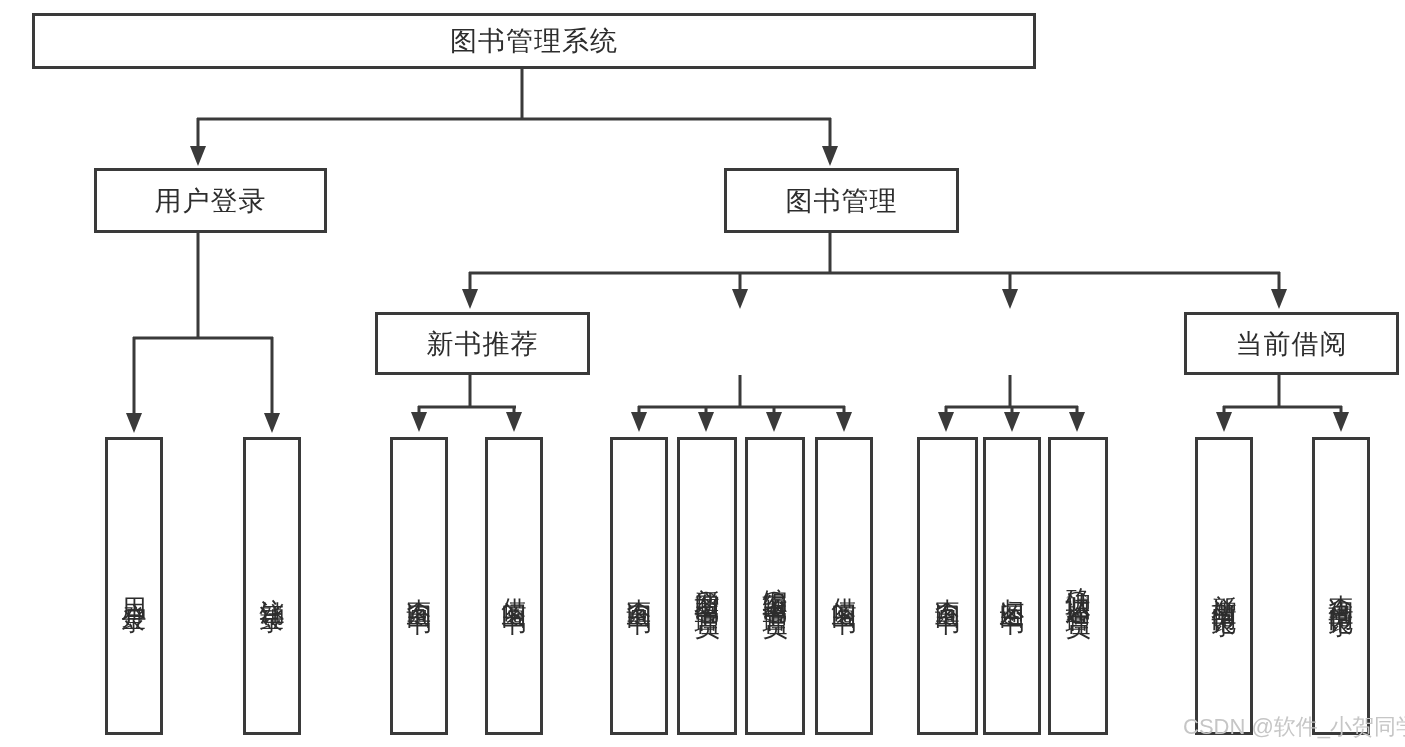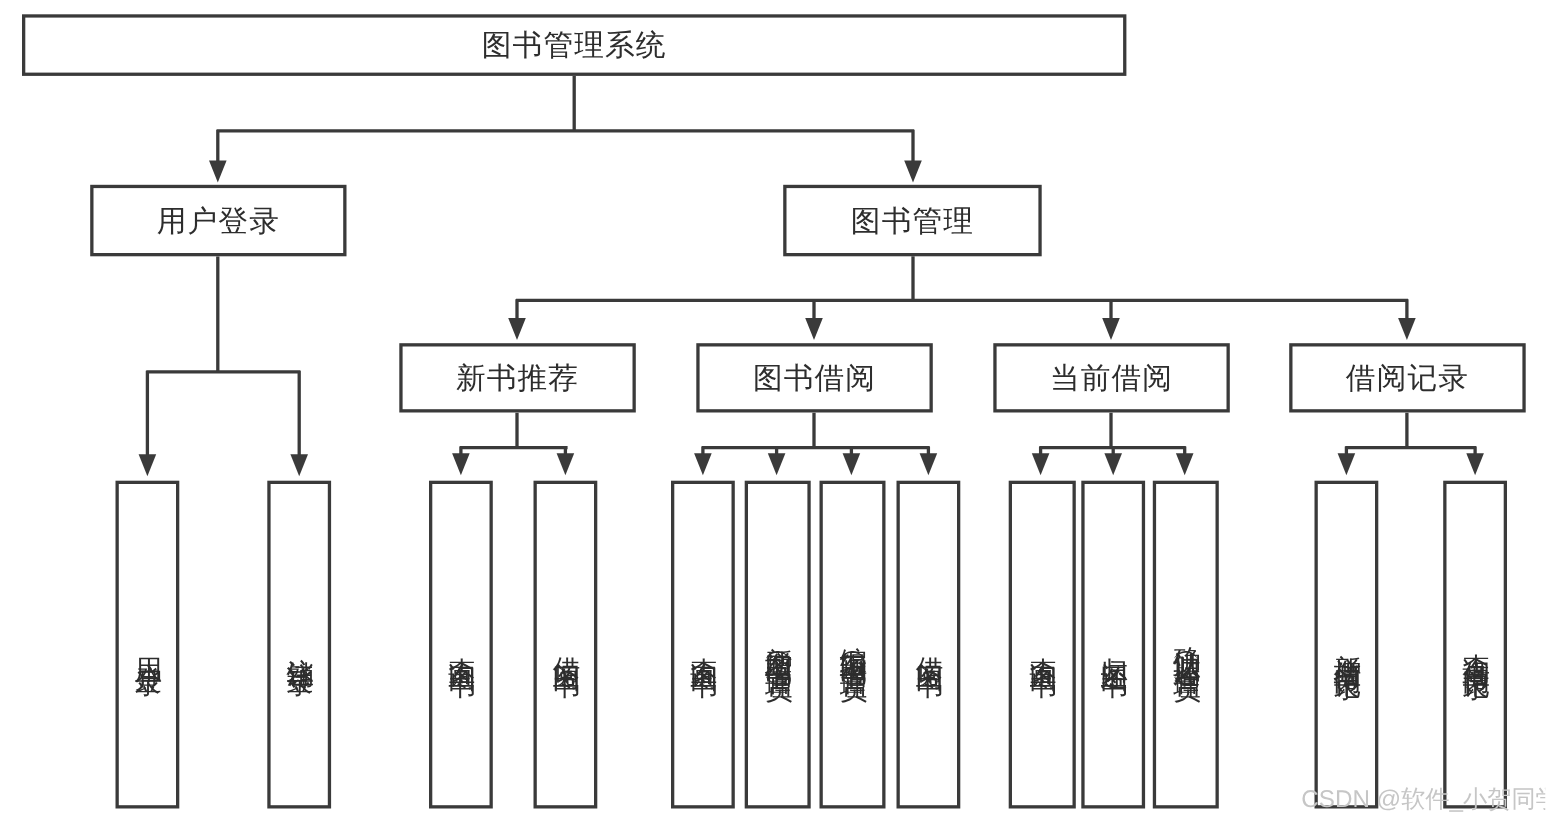--- a/index.html
+++ b/index.html
@@ -30,20 +30,21 @@
     display: flex;
     align-items: center;
     justify-content: center;
     z-index: 2;
     text-align: center;
   }
   .node.h {
     font-size: 27px;
     letter-spacing: 1px;
     white-space: nowrap;
+    margin-left: 12px;
   }
   .node.v {
     writing-mode: vertical-rl;
     font-size: 25px;
     letter-spacing: 4px;
     line-height: 1;
   }
   #watermark {
     position: absolute;
     left: 1183px;
@@ -96,23 +97,21 @@
       <polygon points="1333,412 1349,412 1341,432"></polygon>
     </g>
   </svg>
 
   <div class="node h" style="left:20px; top:13px; width:1004px; height:56px;">图书管理系统</div>
 
   <div class="node h" style="left:82px; top:168px; width:233px; height:65px;">用户登录</div>
   <div class="node h" style="left:363px; top:312px; width:215px; height:63px;">新书推荐</div>
 
   <div class="node h" style="left:712px; top:168px; width:235px; height:65px;">图书管理</div>
-  <div class="node h" style="left:633px; top:312px; width:215px; height:63px;">图书借阅</div>
-  <div class="node h" style="left:903px; top:312px; width:215px; height:63px;">当前借阅</div>
-  <div class="node h" style="left:1172px; top:312px; width:215px; height:63px;">借阅记录</div>
+  <div class="node h" style="left:1172px; top:312px; width:215px; height:63px;">当前借阅</div>
 
   <div class="node v" style="left:105px; top:437px; width:58px; height:298px;">用户登录</div>
   <div class="node v" style="left:243px; top:437px; width:58px; height:298px;">注销登录</div>
 
   <div class="node v" style="left:390px; top:437px; width:58px; height:298px;">查询图书</div>
   <div class="node v" style="left:485px; top:437px; width:58px; height:298px;">借阅图书</div>
 
   <div class="node v" style="left:610px; top:437px; width:58px; height:298px;">查询图书</div>
   <div class="node v" style="left:677px; top:437px; width:60px; height:298px;">新增图书（管理员）</div>
   <div class="node v" style="left:745px; top:437px; width:60px; height:298px;">编辑图书（管理员）</div>

